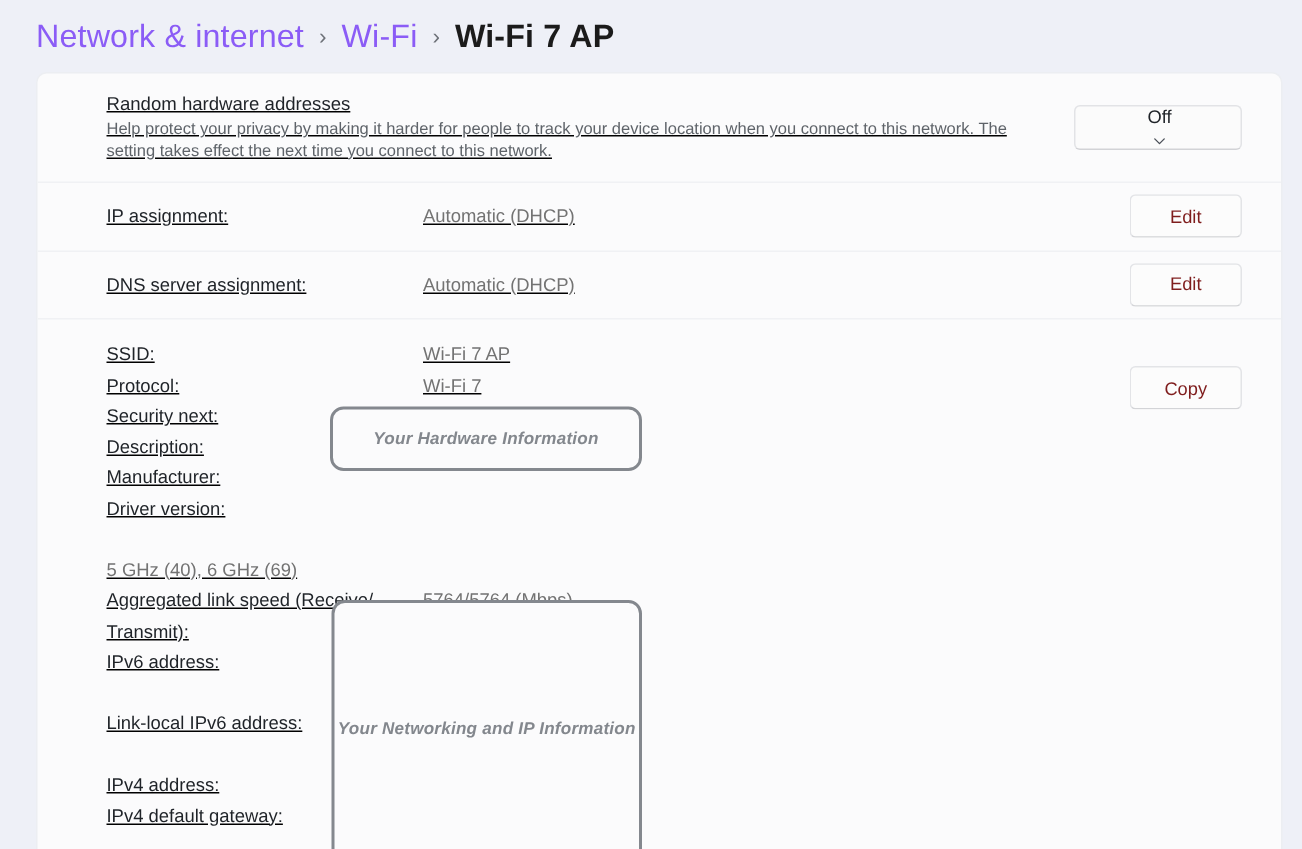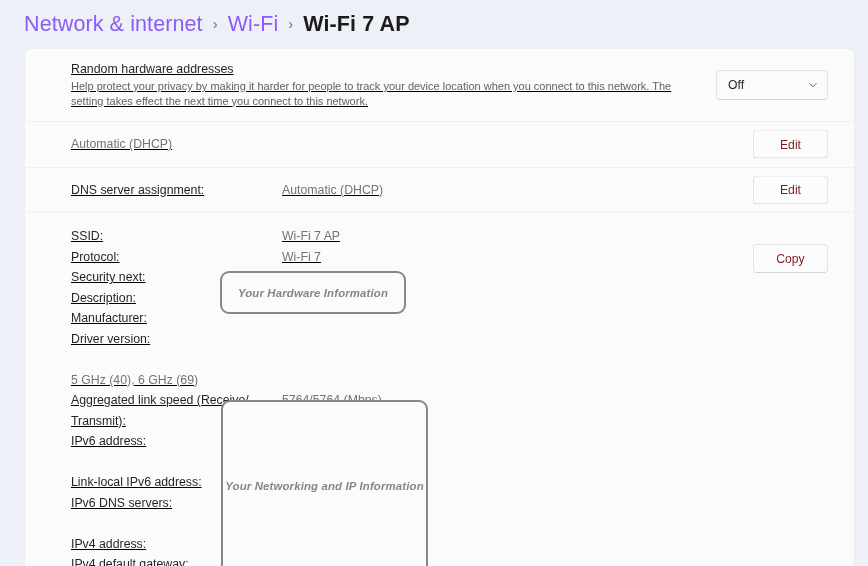--- a/index.html
+++ b/index.html
@@ -73,20 +73,21 @@
   .dropdown {
     width: 112px; height: 30px;
     background: #fbfbfb;
     border: 1px solid #e2e3e6;
     border-bottom-color: #d2d3d6;
     border-radius: 4px;
     display: flex; align-items: center;
     padding: 0 9px 0 11px;
     font-size: 12.2px; color: #1f2328;
     cursor: pointer;
+    flex-direction: column;
   }
   .dropdown .dd-value { flex: 1; }
   .dropdown .chev {
     width: 10px; height: 10px; flex: none;
     display: block; color: #4b5058;
   }
 
   .btn {
     min-width: 75px; height: 29px;
     background: #fcfcfc;
@@ -129,21 +130,21 @@
     display: flex; align-items: center; justify-content: center;
     z-index: 5;
   }
   .redact span {
     font-size: 11.4px;
     font-style: italic;
     font-weight: bold;
     color: #83878d;
     letter-spacing: .15px;
   }
-  #redact-hw   { left: 220px; top: 271px; width: 186px; height: 43px; }
+  #redact-hw   { left: 220px; top: 271px; width: 208px; height: 43px; }
   #redact-ip   { left: 221px; top: 400px; width: 207px; height: 182px; }
   #redact-ip span { position: relative; top: -5px; }
 </style>
 </head>
 <body>
 
 <div class="page">
 
   <div class="breadcrumb">
     <span class="crumb">Network &amp; internet</span>
@@ -163,20 +164,21 @@
           <span class="dd-value">Off</span>
           <svg class="chev" viewBox="0 0 12 12">
             <path d="M2.2 4.3 L6 8.1 L9.8 4.3" fill="none" stroke="currentColor" stroke-width="1.1" stroke-linecap="round" stroke-linejoin="round"></path>
           </svg>
         </div>
       </div>
     </div>
 
     <div class="row kv-row">
       <div class="kv-line">
+        <span class="kv-key">IP assignment:</span>
         <span class="kv-val">Automatic (DHCP)</span>
       </div>
       <div class="ctrl-right">
         <button class="btn">Edit</button>
       </div>
     </div>
 
     <div class="row kv-row">
       <div class="kv-line">
         <span class="kv-key">DNS server assignment:</span>
@@ -228,24 +230,20 @@
       </div>
       <div class="kv-line">
         <span class="kv-key">IPv6 address:</span>
         <span class="kv-val"></span>
       </div>
       <div class="spacer-line"></div>
       <div class="kv-line">
         <span class="kv-key">Link-local IPv6 address:</span>
         <span class="kv-val"></span>
       </div>
-      <div class="kv-line">
-        <span class="kv-key">IPv6 DNS servers:</span>
-        <span class="kv-val"></span>
-      </div>
       <div class="spacer-line"></div>
       <div class="kv-line">
         <span class="kv-key">IPv4 address:</span>
         <span class="kv-val"></span>
       </div>
       <div class="kv-line">
         <span class="kv-key">IPv4 default gateway:</span>
         <span class="kv-val"></span>
       </div>
 

